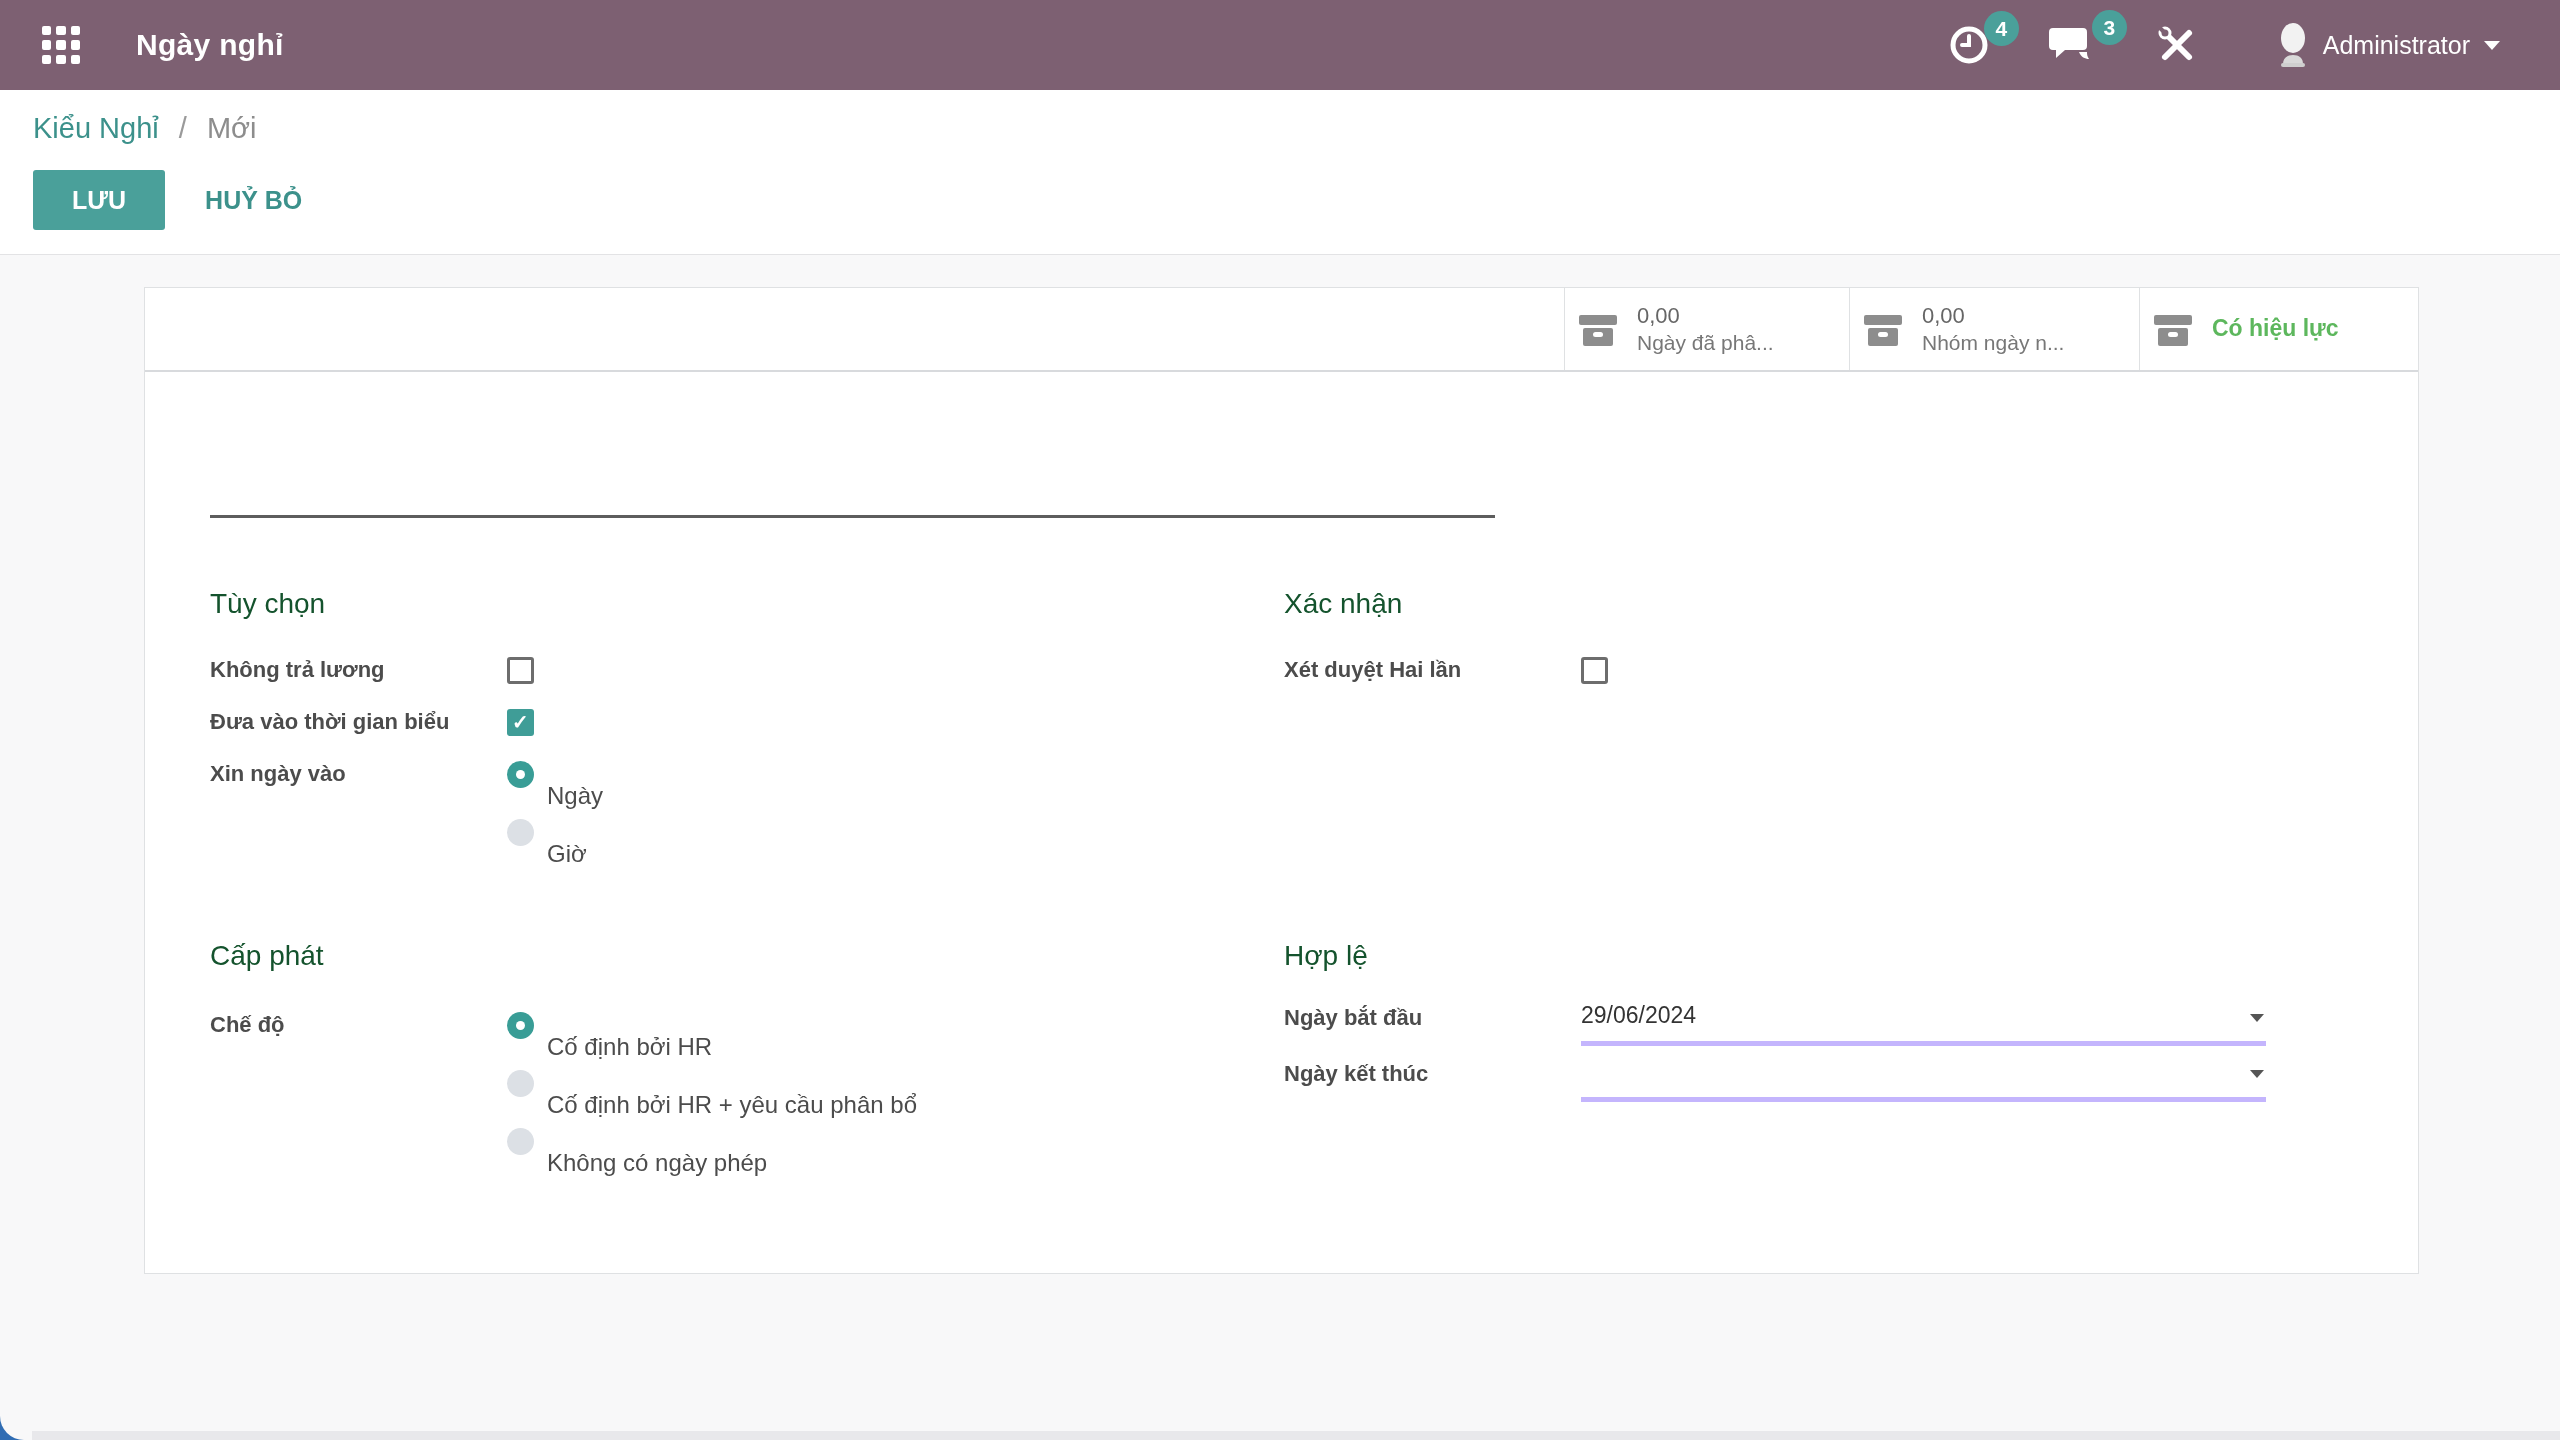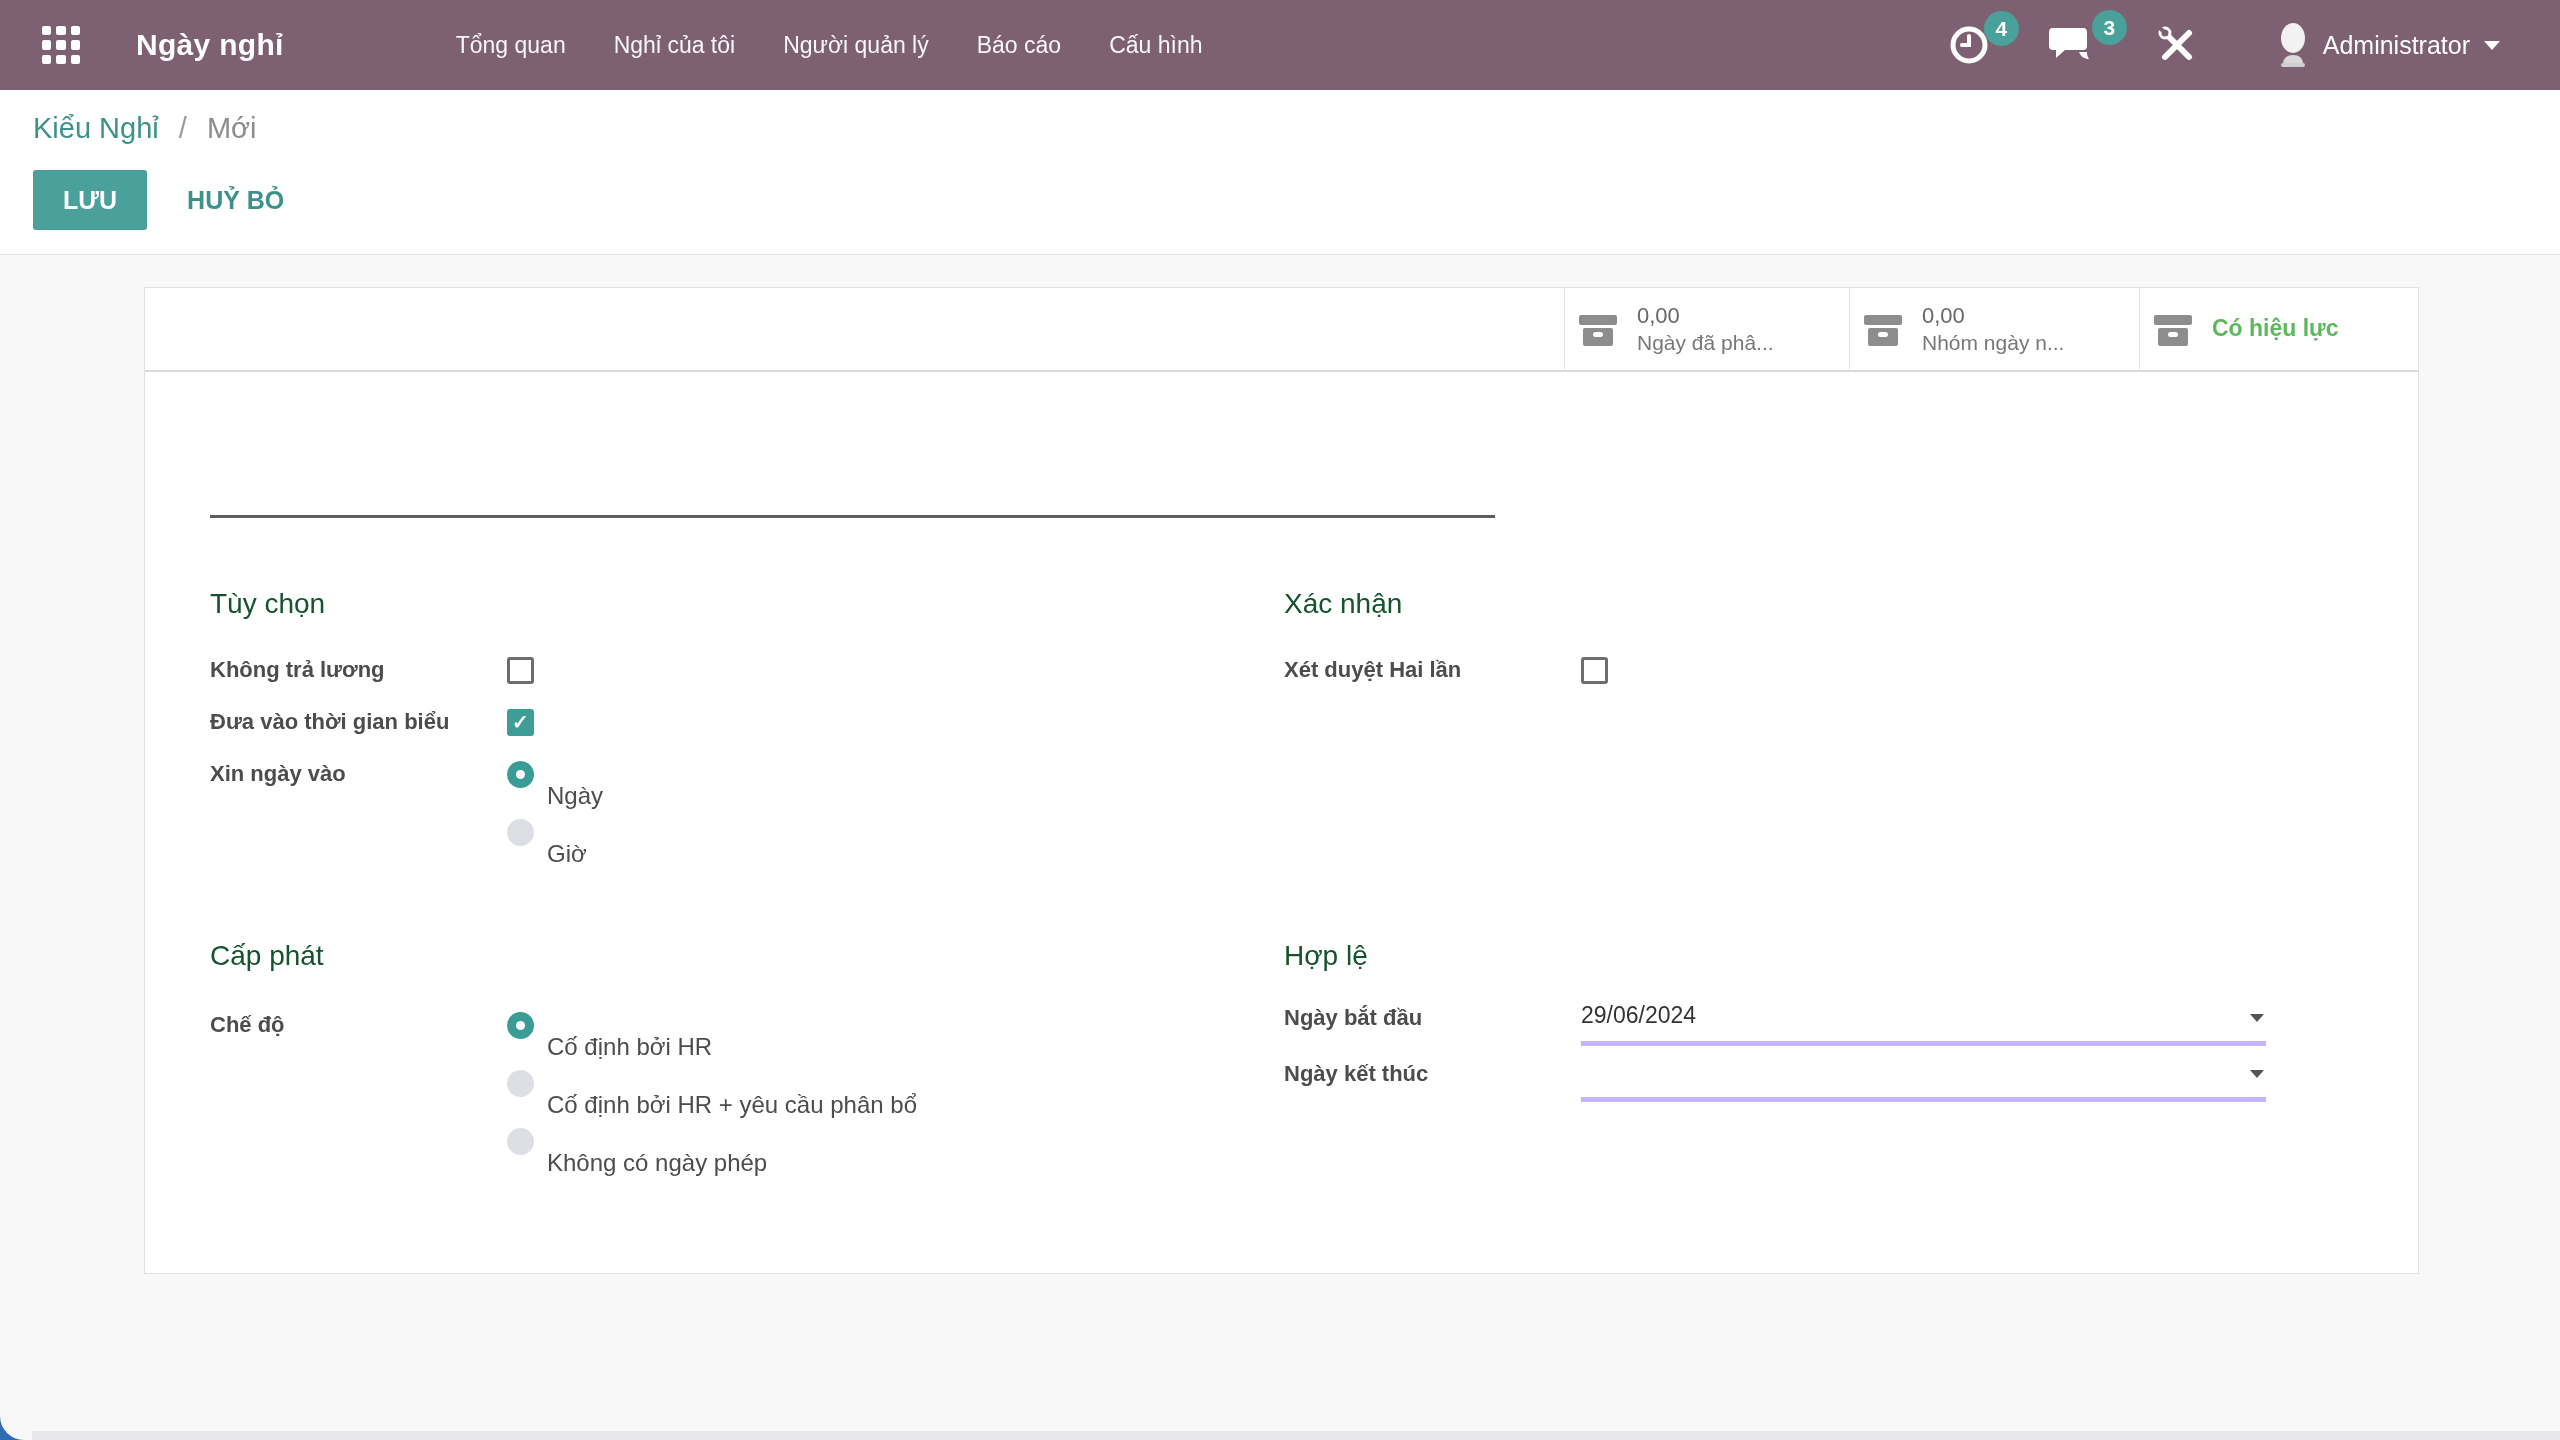--- a/index.html
+++ b/index.html
@@ -32,21 +32,21 @@
     border-top:9px solid #fff; margin-left:14px; }
   
   .control-panel { position:absolute; top:90px; left:0; right:0; height:165px;
     background:#fff; border-bottom:1px solid #e3e3e5; }
   .breadcrumb { position:absolute; left:33px; top:22px; font-size:29px; }
   .bc-link { color:#3c918b; cursor:pointer; }
   .bc-sep { color:#9a9a9a; margin:0 12px; }
   .bc-current { color:#8d8d8d; }
   .cp-buttons { position:absolute; left:33px; top:80px; display:flex; align-items:center; }
   .btn-save { background:#4aa09a; color:#fff; font-weight:bold; font-size:25px;
-    font-family:inherit; padding:0 30px; height:60px; border:none; border-radius:3px; cursor:pointer; }
+    font-family:inherit; padding:0 39px; height:60px; border:none; border-radius:3px; cursor:pointer; }
   .btn-discard { background:none; border:none; color:#3c918b; font-weight:bold; font-size:25px;
     font-family:inherit; margin-left:40px; cursor:pointer; }
   
   .sheet { position:absolute; left:144px; top:287px; width:2275px; height:987px;
     background:#fff; border:1px solid #dfe1e3; }
   .stat-row { position:absolute; top:0; left:0; right:0; height:84px;
     border-bottom:2px solid #d8dadd; display:flex; justify-content:flex-end; }
   .stat-btn { width:285px; border-left:1px solid #dfe1e3; display:flex; align-items:center;
     padding-left:12px; gap:18px; cursor:pointer; background:#fff; }
   .stat-btn:nth-child(2){ width:290px; }
@@ -109,27 +109,20 @@
         <span></span>
         <span></span>
       <span></span>
         <span></span>
         <span></span>
       <span></span>
         <span></span>
         <span></span>
     </div>
     <div class="app-title">Ngày nghỉ</div>
-    <div class="topnav">
-      <div class="nav-item">Tổng quan</div>
-      <div class="nav-item">Nghỉ của tôi</div>
-      <div class="nav-item">Người quản lý</div>
-      <div class="nav-item">Báo cáo</div>
-      <div class="nav-item">Cấu hình</div>
-    </div>
     <div class="topbar-right">
       <div class="icon-wrap">
         <svg width="40" height="40" viewBox="0 0 40 40">
           <circle cx="20" cy="20" r="16" fill="none" stroke="#fff" stroke-width="5"></circle>
           <path d="M20 11 v9 h-7" fill="none" stroke="#fff" stroke-width="4" stroke-linecap="round"></path>
         </svg>
         <div class="badge">4</div>
       </div>
       <div class="icon-wrap">
         <svg width="48" height="42" viewBox="0 0 48 42">

